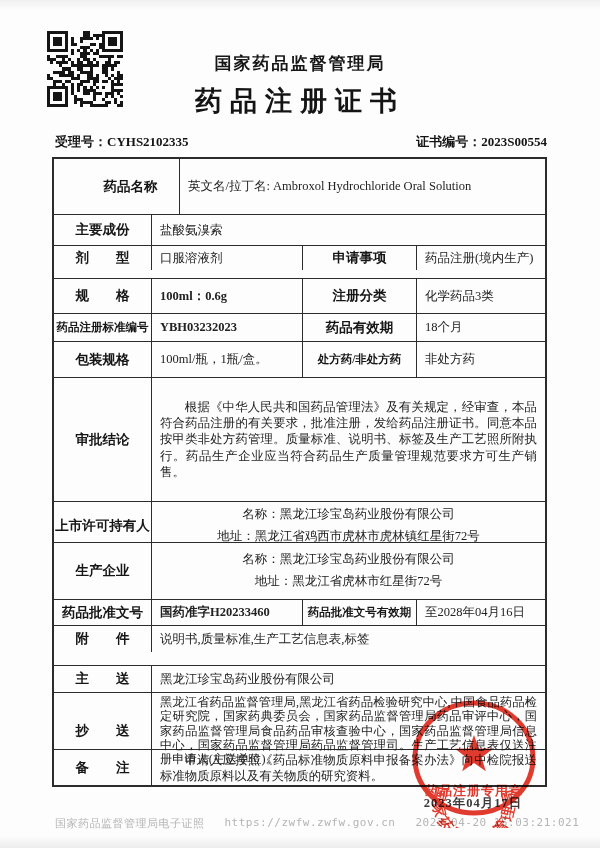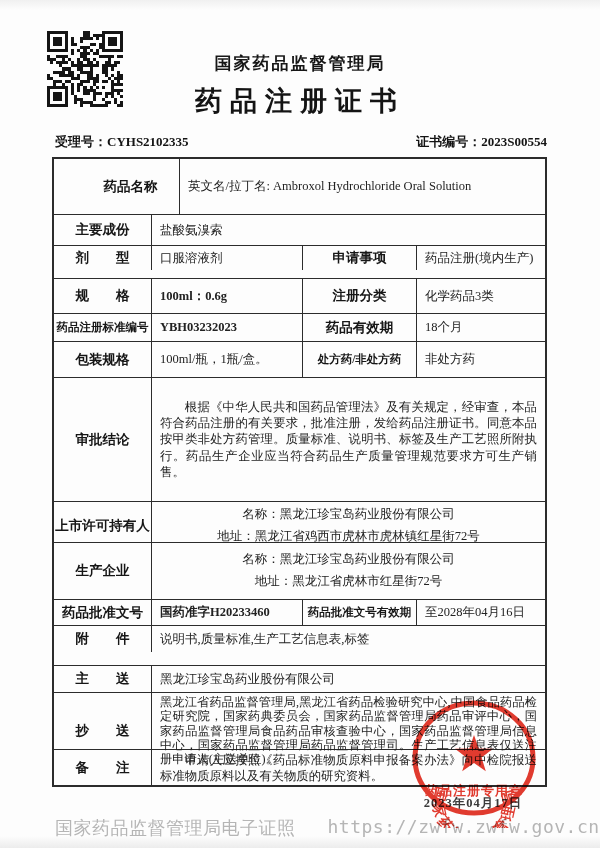--- a/index.html
+++ b/index.html
@@ -38,22 +38,22 @@
   .r5{height:28px;} .r6{height:36px;} .r7{height:124px;} .r8{height:41px;}
   .r9{height:57px;} .r10{height:26px;} .r11{height:27px;} .r12{height:27px;margin-top:13px;}
   .r13{height:57px;} .r14{height:36px;}
   .r8 .ln,.r9 .ln{line-height:1.75;text-align:center;}
   
   .stamp-date{position:absolute;left:405px;top:795px;width:136px;text-align:center;
        font-size:12.5px;font-weight:bold;color:#3a3a3a;letter-spacing:1px;z-index:1;}
   .stamp{position:absolute;left:404px;top:688px;width:140px;height:140px;z-index:2;
        mix-blend-mode:multiply;opacity:.92;}
   
-  .footer{position:absolute;left:55px;top:816px;width:500px;display:flex;gap:32px;
-       color:#b5b5b5;font-size:18px;letter-spacing:0.5px;white-space:nowrap;
+  .footer{position:absolute;left:55px;top:816px;width:500px;display:flex;gap:20px;
+       color:#b5b5b5;font-size:11px;letter-spacing:0.5px;white-space:nowrap;
        font-family:"DejaVu Sans Mono","Liberation Mono",monospace;}
 </style>
 </head>
 <body>
 
 <div class="page">
 
   <div class="qr" id="qr">
       <svg viewBox="0 0 25 25" shape-rendering="crispEdges" fill="#151515">
         <rect x="0" y="0" width="1" height="1"></rect>

